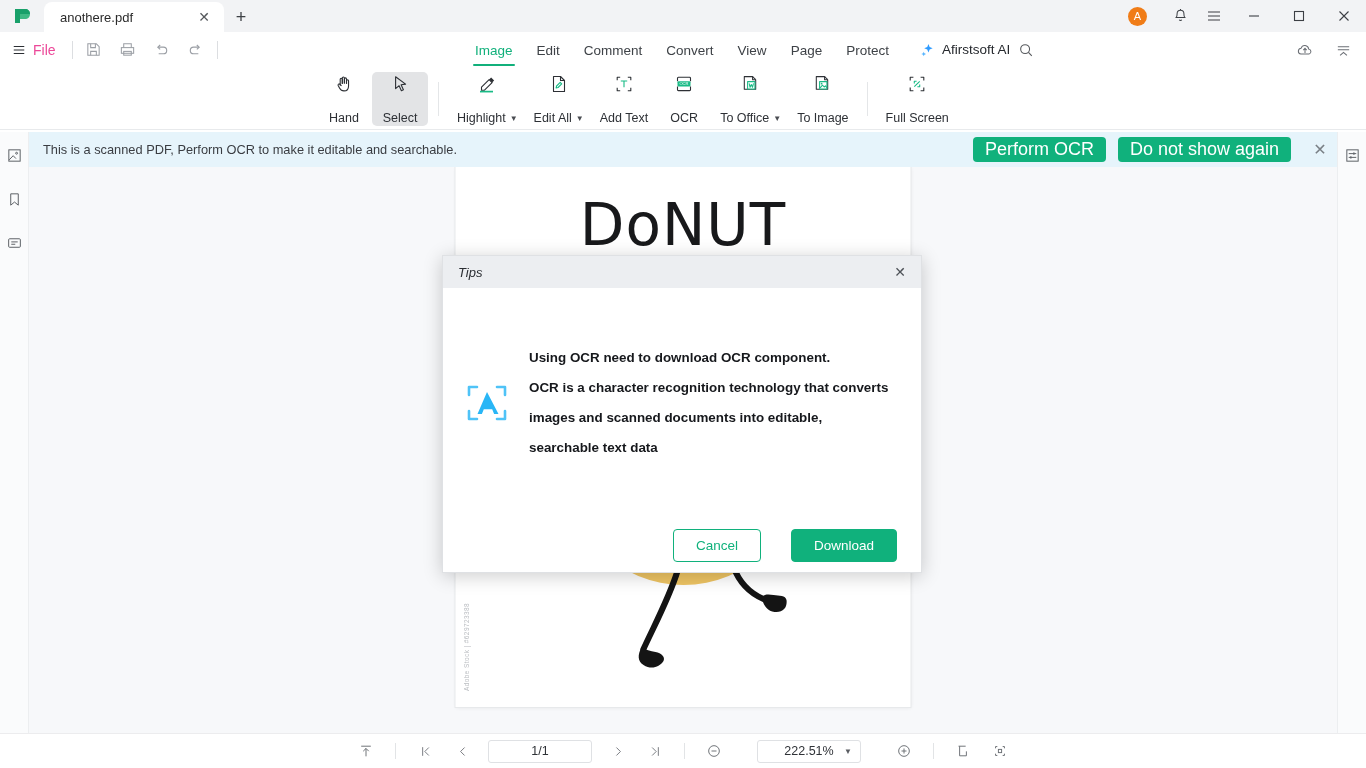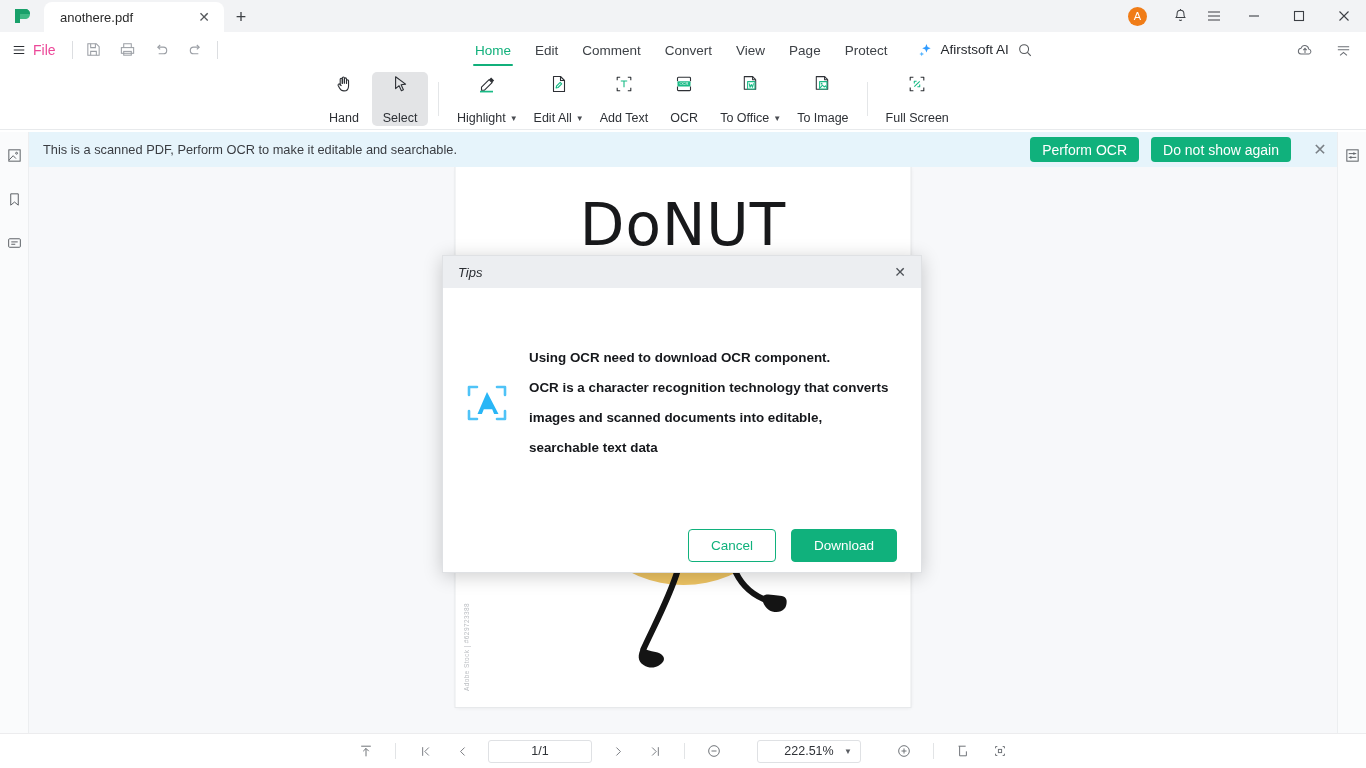--- a/index.html
+++ b/index.html
@@ -132,21 +132,21 @@
   
   .notice {
     position: absolute; left: 29px; top: 132px; right: 29px;
     height: 35px; background: #e6f4fb;
     display: flex; align-items: center;
     padding: 0 0 0 14px;
   }
   .notice-text { font-size: 12.8px; color: #3a3d42; flex: 1; }
   .pill {
     height: 25px; padding: 0 12px; border-radius: 4px;
-    background: #10b17c; color: #ffffff; font-size: 14px;
+    background: #10b17c; color: #ffffff; font-size: 18px;
     display: flex; align-items: center; justify-content: center;
     margin-right: 12px; white-space: nowrap;
   }
   .notice-close {
     width: 34px; height: 35px; display: flex; align-items: center; justify-content: center;
     color: #7a8086; font-size: 16px;
   }
 
   
   .rail-left {
@@ -235,21 +235,21 @@
     color: #4d5157; font-size: 14px;
   }
   .modal-body {
     position: relative; height: 230px;
     display: flex; align-items: center; padding: 0 20px 0 22px; gap: 20px;
   }
   .ocr-badge { width: 44px; height: 44px; flex: 0 0 44px; position: relative; }
   .modal-lines { font-size: 13.4px; color: #16181c; font-weight: bold; line-height: 30px; }
   .modal-foot {
     height: 54px; display: flex; align-items: center; justify-content: flex-end;
-    padding-right: 24px; gap: 15px;
+    padding-right: 24px; gap: 30px;
   }
   .btn {
     height: 33px; border-radius: 4px; font-size: 13.5px;
     display: flex; align-items: center; justify-content: center;
     padding: 0 22px; white-space: nowrap;
   }
   .btn-ghost { background: #fff; color: #10b17c; border: 1px solid #10b17c; }
   .btn-primary { background: #10b17c; color: #ffffff; border: 1px solid #10b17c; }
 </style>
 </head>
@@ -333,21 +333,21 @@
   </div>
   <div class="q-icon">
     <svg width="17" height="17" viewBox="0 0 18 18" fill="none" stroke="#9b9fa5" stroke-width="1.2">
       <path d="M12.5 6.5H7a3.5 3.5 0 0 0 0 7h5"></path>
         <path d="M10.4 4.2l2.5 2.4-2.5 2.3"></path>
     </svg>
   </div>
   <div class="vdiv"></div>
 
   <div class="tabs-nav">
-    <div class="rtab active">Home</div>
+    <div class="rtab active">Image</div>
     <div class="rtab">Edit</div>
     <div class="rtab">Comment</div>
     <div class="rtab">Convert</div>
     <div class="rtab">View</div>
     <div class="rtab">Page</div>
     <div class="rtab">Protect</div>
 
     <div class="ai-tab">
       <svg width="17" height="17" viewBox="0 0 18 18">
         <path d="M10 2.2l1.25 3.2 3.2 1.25-3.2 1.25L10 11.1 8.75 7.9 5.55 6.65l3.2-1.25z" fill="#2f9bff"></path>

